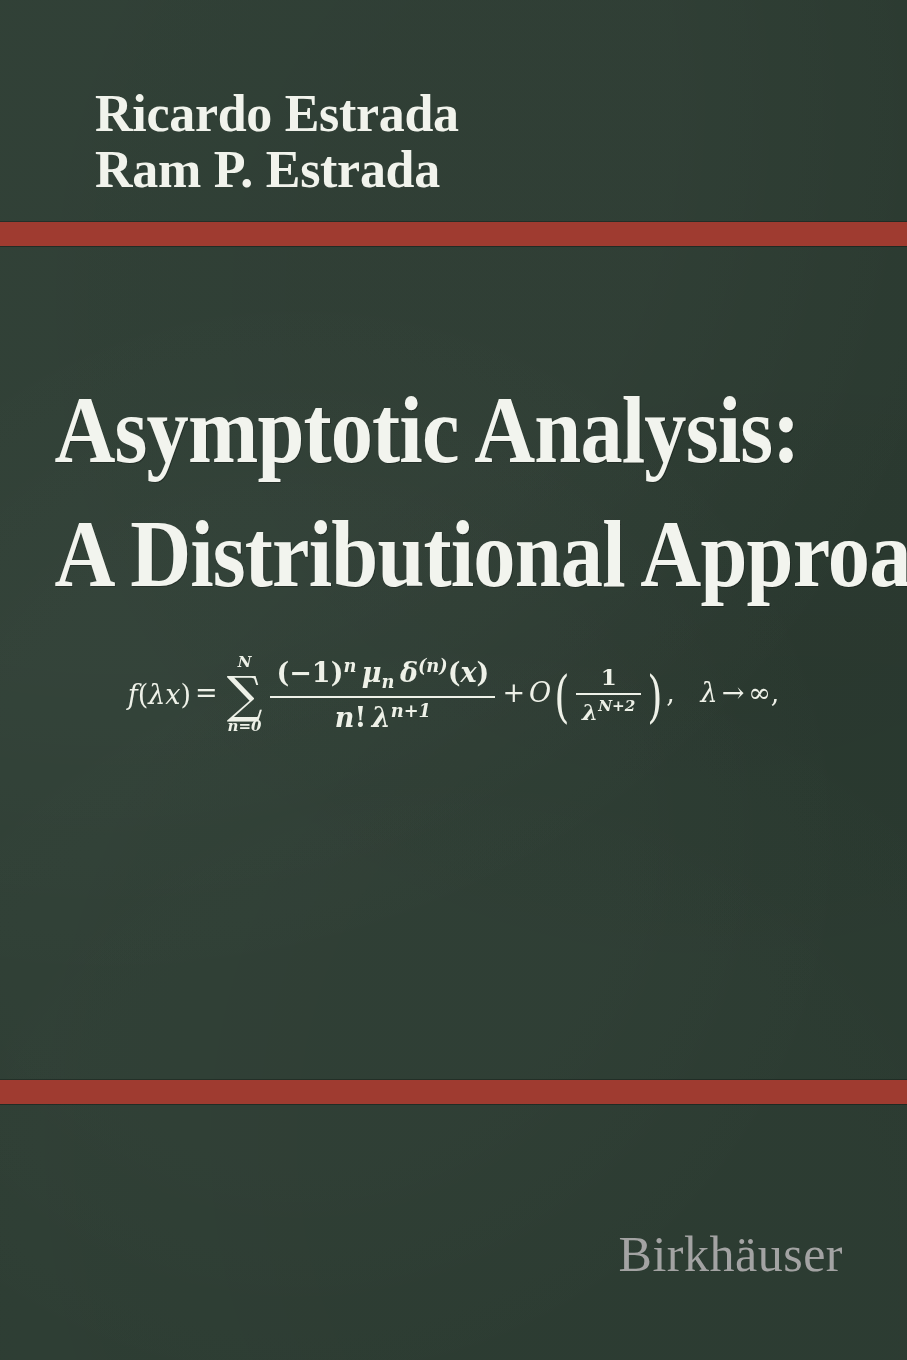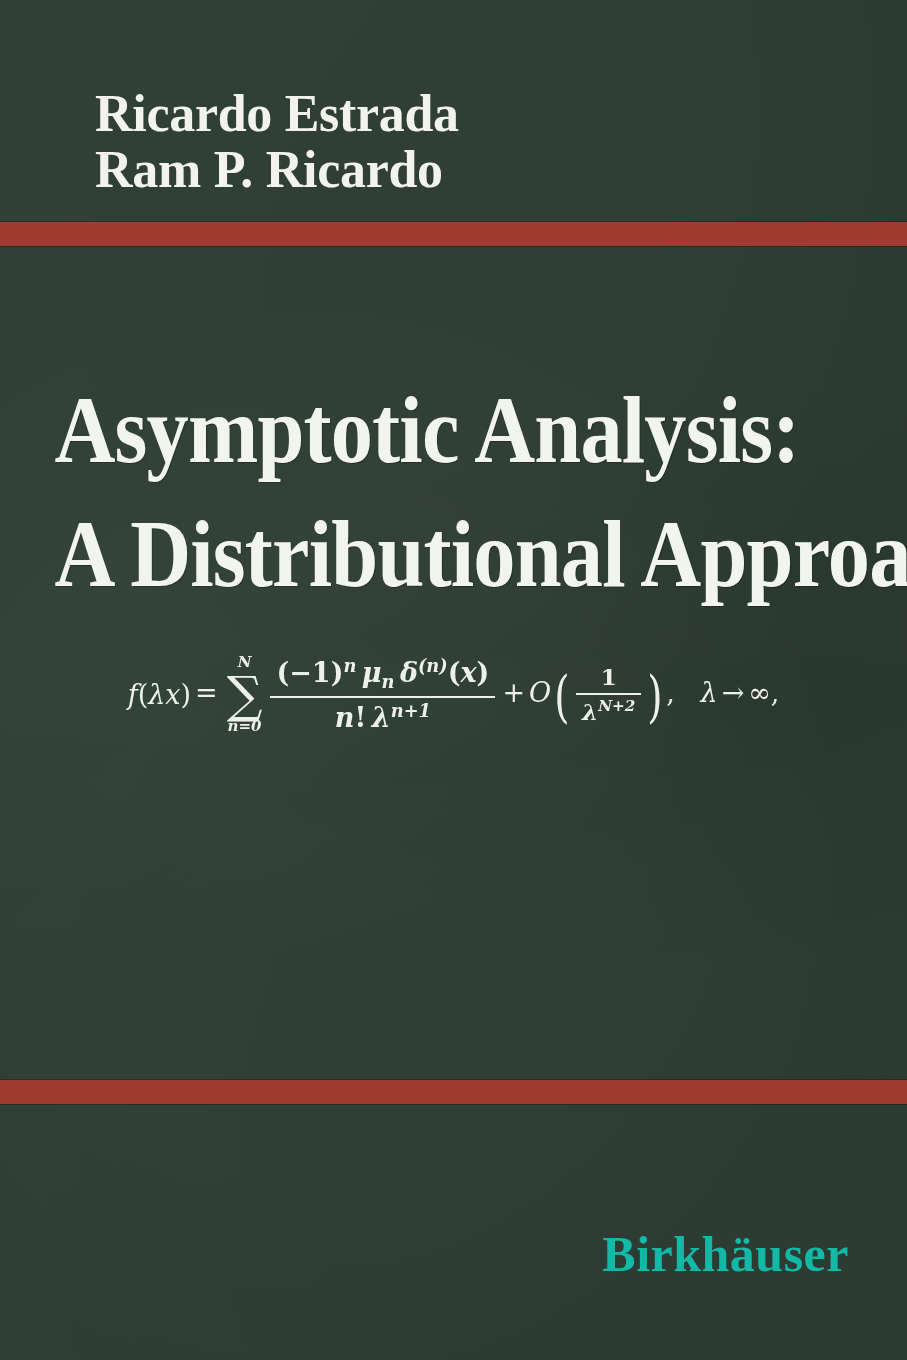--- a/index.html
+++ b/index.html
@@ -148,40 +148,40 @@
     line-height: 0;
     vertical-align: middle;
     transform: scaleX(0.7);
     position: relative;
     top: 2px;
   }
 
   
   .publisher {
     position: absolute;
-    right: 58px;
+    right: 64px;
     top: 1228px;
-    color: #14b8a6;
-    font-weight: bold;
+    color: #a3a3a3;
+    font-weight: normal;
     font-size: 50px;
     line-height: 52px;
     letter-spacing: 0.5px;
     white-space: nowrap;
   }
 </style>
 </head>
 <body>
 
 <div id="cover">
 
   <div id="grain"></div>
 
   <div class="authors">
     <div class="author-line">Ricardo Estrada</div>
-    <div class="author-line">Ram P. Ricardo</div>
+    <div class="author-line">Ram P. Estrada</div>
   </div>
 
   <div class="rule rule-top"></div>
 
   <div class="title-block">
     <div class="title-line title-line-1">Asymptotic Analysis:</div>
     <div class="title-line title-line-2">A Distributional Approach</div>
   </div>
 
   <div class="formula">

